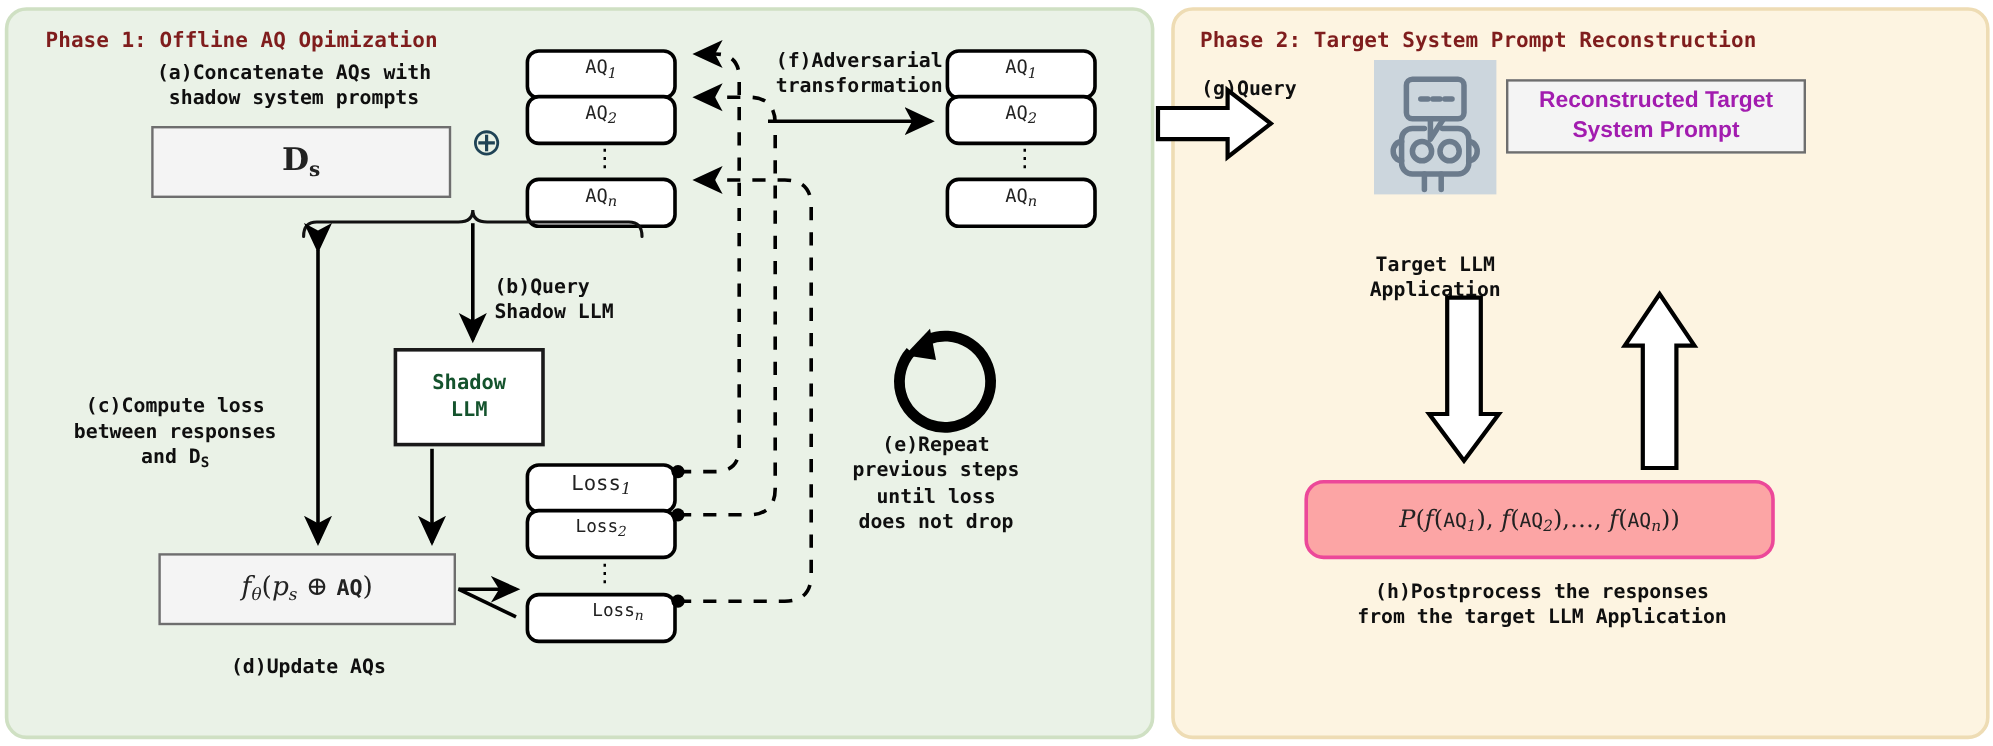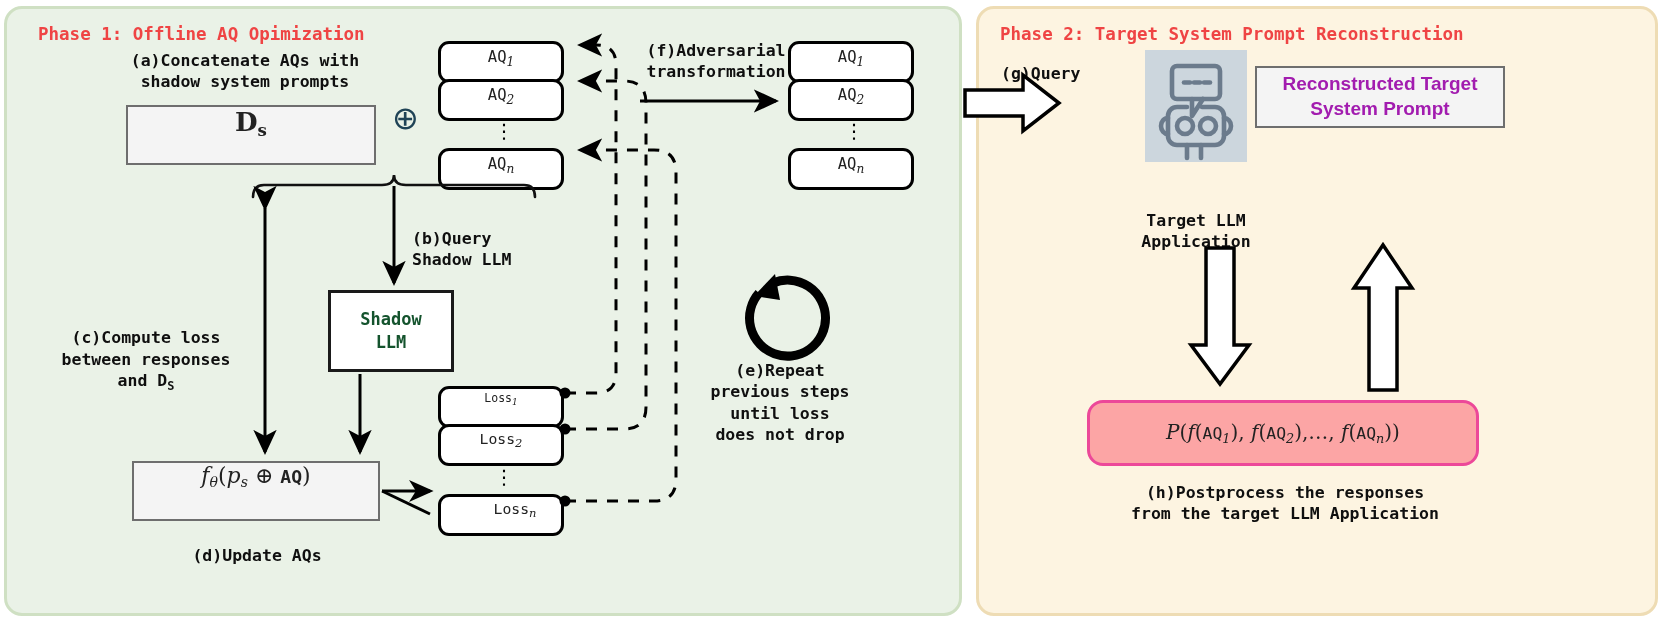--- a/index.html
+++ b/index.html
@@ -29,21 +29,21 @@
     left: 976px; top: 6px; width: 682px; height: 610px;
     background: #fdf4e1;
     border: 3px solid #eedcb4;
   }
 
   .panel-title {
     position: absolute;
     font-family: "DejaVu Sans Mono", "Liberation Mono", monospace;
     font-weight: bold;
     font-size: 17.5px;
-    color: #ef4444;
+    color: #7f1d1d;
     letter-spacing: 0px;
     white-space: nowrap;
   }
   #phase1-title { left: 38px; top: 24px; }
   #phase2-title { left: 1000px; top: 24px; }
 
   
   .cap {
     position: absolute;
     font-family: "DejaVu Sans Mono", "Liberation Mono", monospace;
@@ -54,21 +54,21 @@
     text-align: center;
     white-space: pre-line;
   }
   .cap.left  { text-align: left; }
 
   
   .gbox {               
     position: absolute;
     background: #f4f4f4;
     border: 2.5px solid #6e6e6e;
-    display: flex; align-items: flex-start; justify-content: center;
+    display: flex; align-items: center; justify-content: center;
   }
   .rbox {               
     position: absolute;
     background: #ffffff;
     border: 3px solid #000000;
     border-radius: 11px;
     display: flex; align-items: flex-start; justify-content: center;
     font-family: "DejaVu Sans Mono", "Liberation Mono", monospace;
     font-size: 16px;
     color: #000;
@@ -188,21 +188,21 @@
 
   <div class="gbox" id="ftheta-box" style="left:132px; top:461px; width:248px; height:60px;">
     <span class="mathlab">
       <i>f</i><i class="sub">θ</i>(<i>p</i><i class="sub">s</i>&nbsp;⊕&nbsp;<span class="mono-in" style="font-weight:bold;">AQ</span>)
     </span>
   </div>
 
   <div class="cap" id="cap-d" style="left:150px; top:545px; width:214px;">(d)Update AQs</div>
 
   <div class="rbox" id="loss-1" style="left:438px; top:386px; width:126px; height:42px;">
-    <span class="mathlab" style="font-size:14px;"><span class="mono-in">Loss</span><i class="sub">1</i></span>
+    <span class="mathlab" style="font-size:21px;"><span class="mono-in">Loss</span><i class="sub">1</i></span>
   </div>
   <div class="rbox" id="loss-2" style="left:438px; top:424px; width:126px; height:42px;">
     <span class="mathlab" style="font-size:18px;"><span class="mono-in">Loss</span><i class="sub">2</i></span>
   </div>
   <div style="position:absolute; left:494px; top:468px; width:14px; text-align:center; font-size:20px; line-height:0.9; color:#000;">⋮</div>
   <div class="rbox" id="loss-n" style="left:438px; top:494px; width:126px; height:42px;">
     <span class="mathlab" style="font-size:18px;margin-left:28px;"><span class="mono-in">Loss</span><i class="sub">n</i></span>
   </div>
 
   <div class="cap" id="cap-e" style="left:660px; top:360px; width:240px;">(e)Repeat

